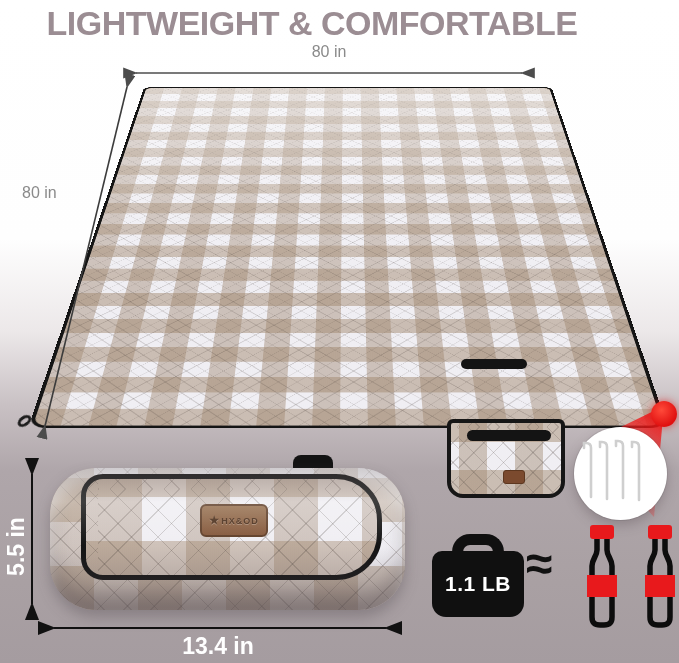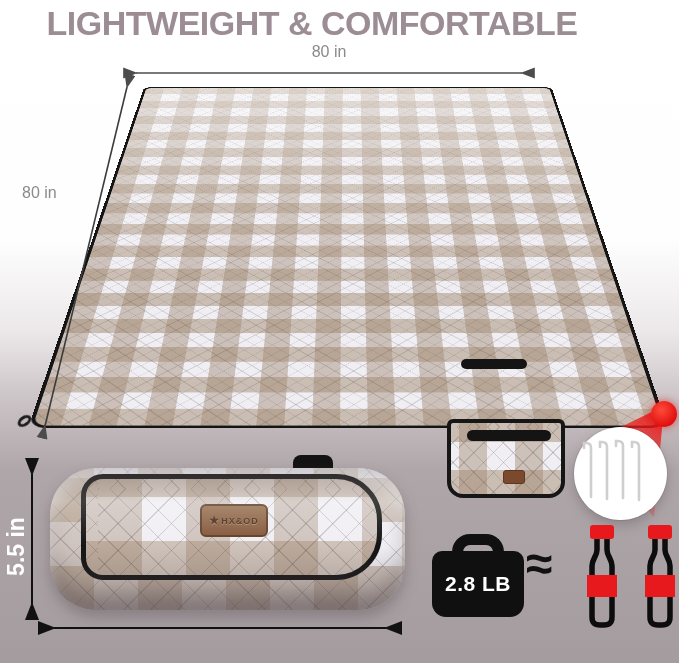--- a/index.html
+++ b/index.html
@@ -148,21 +148,21 @@
   <div class="abs roll gingham-big">
     <div class="abs roll-flap gingham-big"></div>
     <div class="abs roll-label">
       <span class="star">★</span>
       <span>HX&amp;OD</span>
     </div>
   </div>
 
   <div class="abs wt-handle"></div>
   <div class="abs wt-body">
-    <span>2.8 LB</span>
+    <span>1.1 LB</span>
   </div>
   <div class="abs approx">≈</div>
 
   <svg class="abs bottle b1" viewBox="0 0 38 106">
     <rect x="7" y="1" width="24" height="14" rx="3" fill="#e8191c"></rect>
     <path d="M14,15 L14,26 C14,32 9,35 9,42 L9,93 C9,99 12,101 17,101 L21,101 C26,101 29,99 29,93 L29,42 C29,35 24,32 24,26 L24,15" fill="none" stroke="#0d0d0d" stroke-width="5.5" stroke-linejoin="round"></path>
     <rect x="4" y="51" width="30" height="22" fill="#e8191c"></rect>
   </svg>
   <svg class="abs bottle b2" viewBox="0 0 38 106">
     <rect x="7" y="1" width="24" height="14" rx="3" fill="#e8191c"></rect>
@@ -188,14 +188,15 @@
     <line x1="522" y1="73" x2="136" y2="73" stroke="#4c4c4c" stroke-width="1.6" marker-start="url(#ahGrayS)" marker-end="url(#ahGrayE)"></line>
     <line x1="127" y1="87" x2="45" y2="426" stroke="#3c3c3c" stroke-width="1.6" marker-start="url(#ahGrayS)" marker-end="url(#ahGrayE)"></line>
     <line x1="32" y1="474" x2="32" y2="604" stroke="#111111" stroke-width="2" marker-start="url(#ahBlkS)" marker-end="url(#ahBlkE)"></line>
     <line x1="54" y1="628" x2="386" y2="628" stroke="#111111" stroke-width="2" marker-start="url(#ahBlkS)" marker-end="url(#ahBlkE)"></line>
   </svg>
 
   <div class="abs title">LIGHTWEIGHT &amp; COMFORTABLE</div>
   <div class="abs dim dim-top">80 in</div>
   <div class="abs dim dim-left">80 in</div>
   <div class="abs dim-white dim-roll-h">5.5 in</div>
+  <div class="abs dim-white dim-roll-w">13.4 in</div>
 
 </div>
 
 </body></html>

